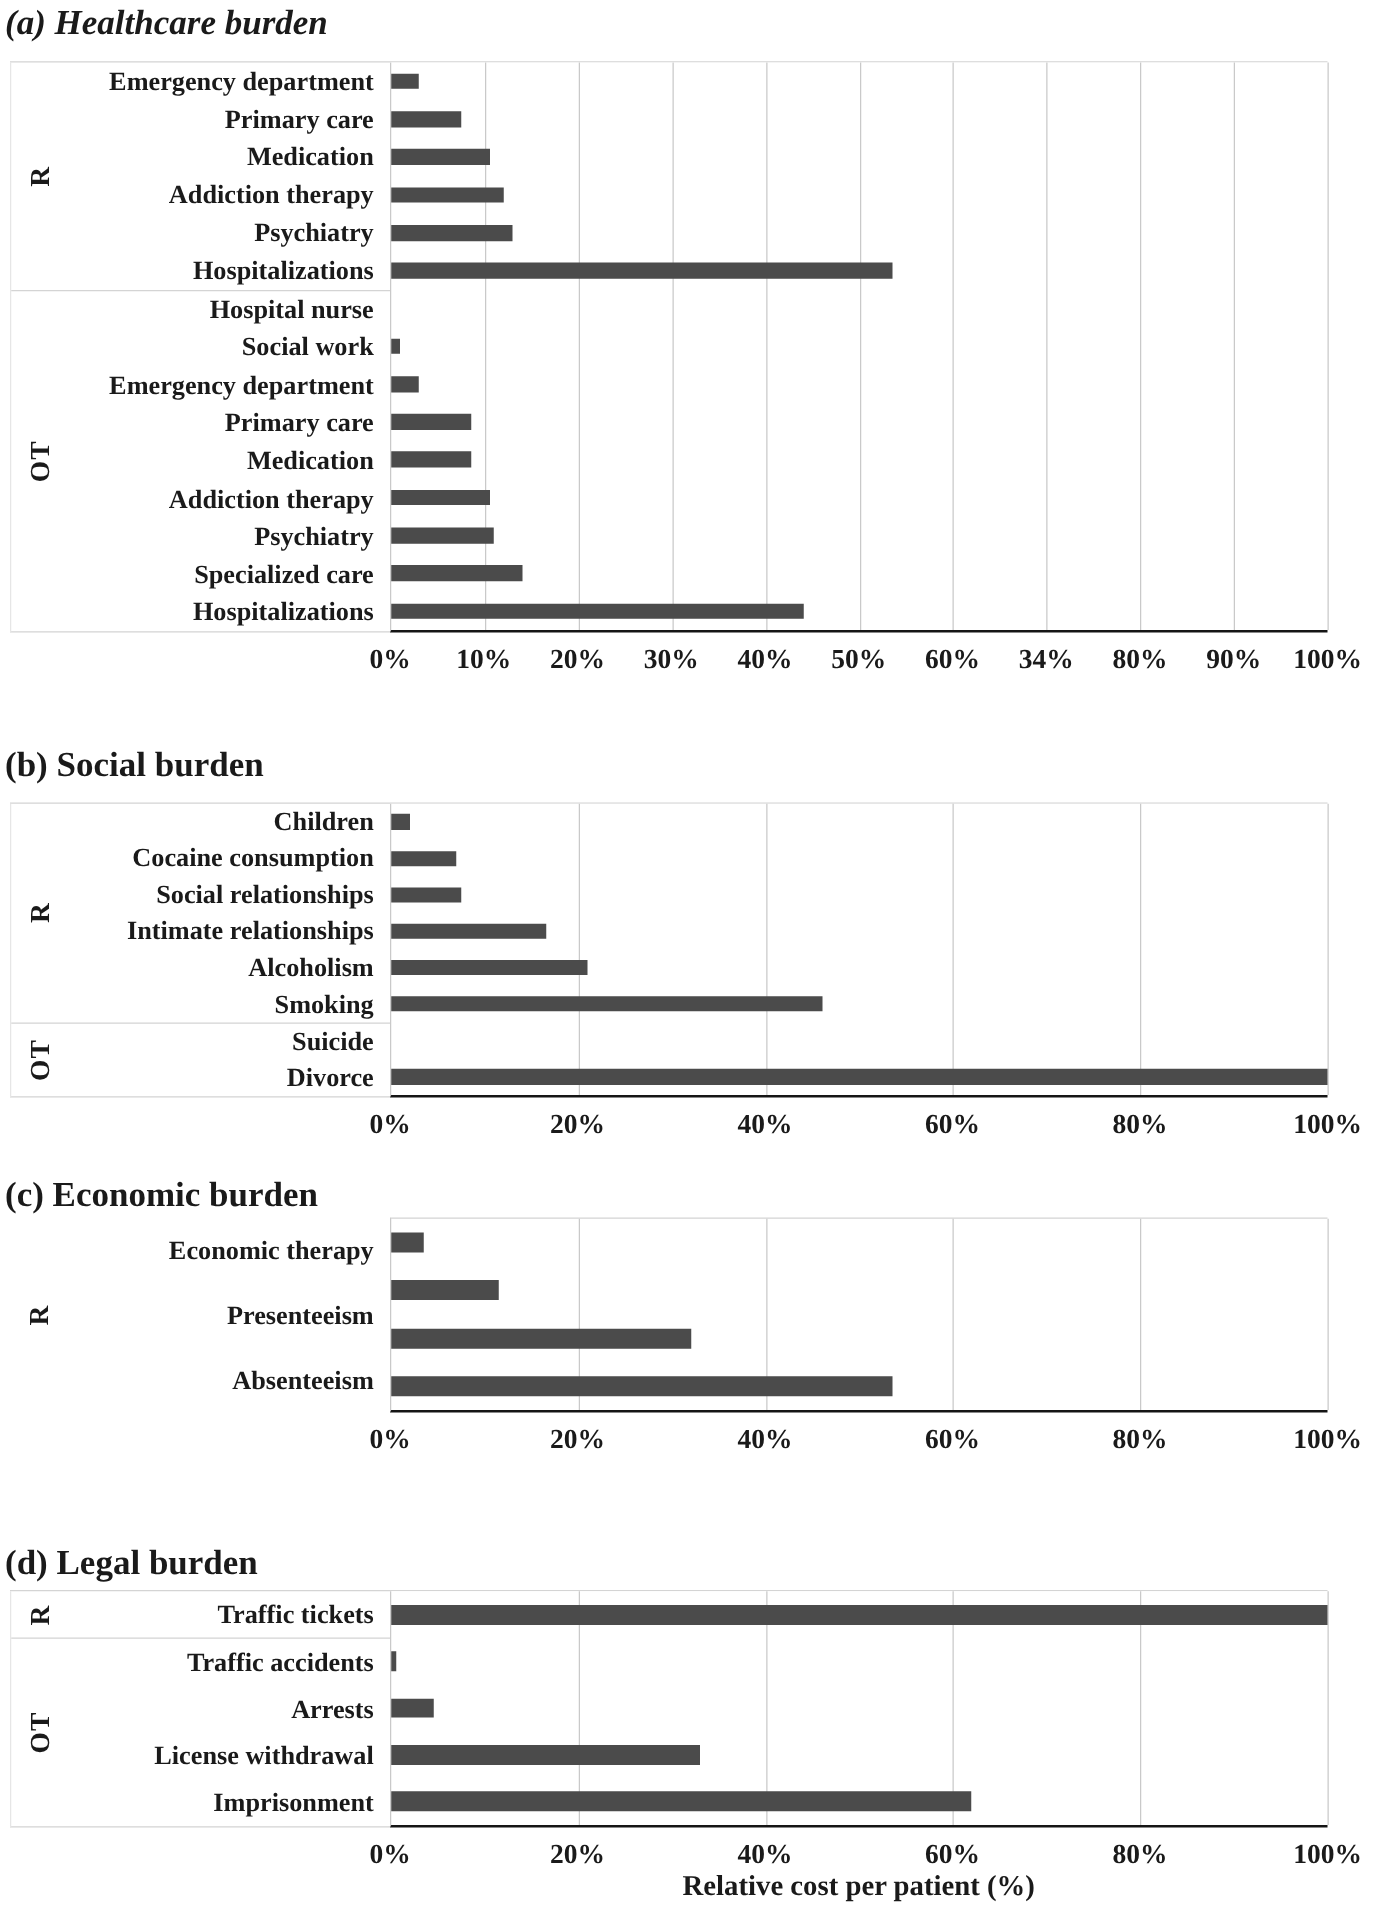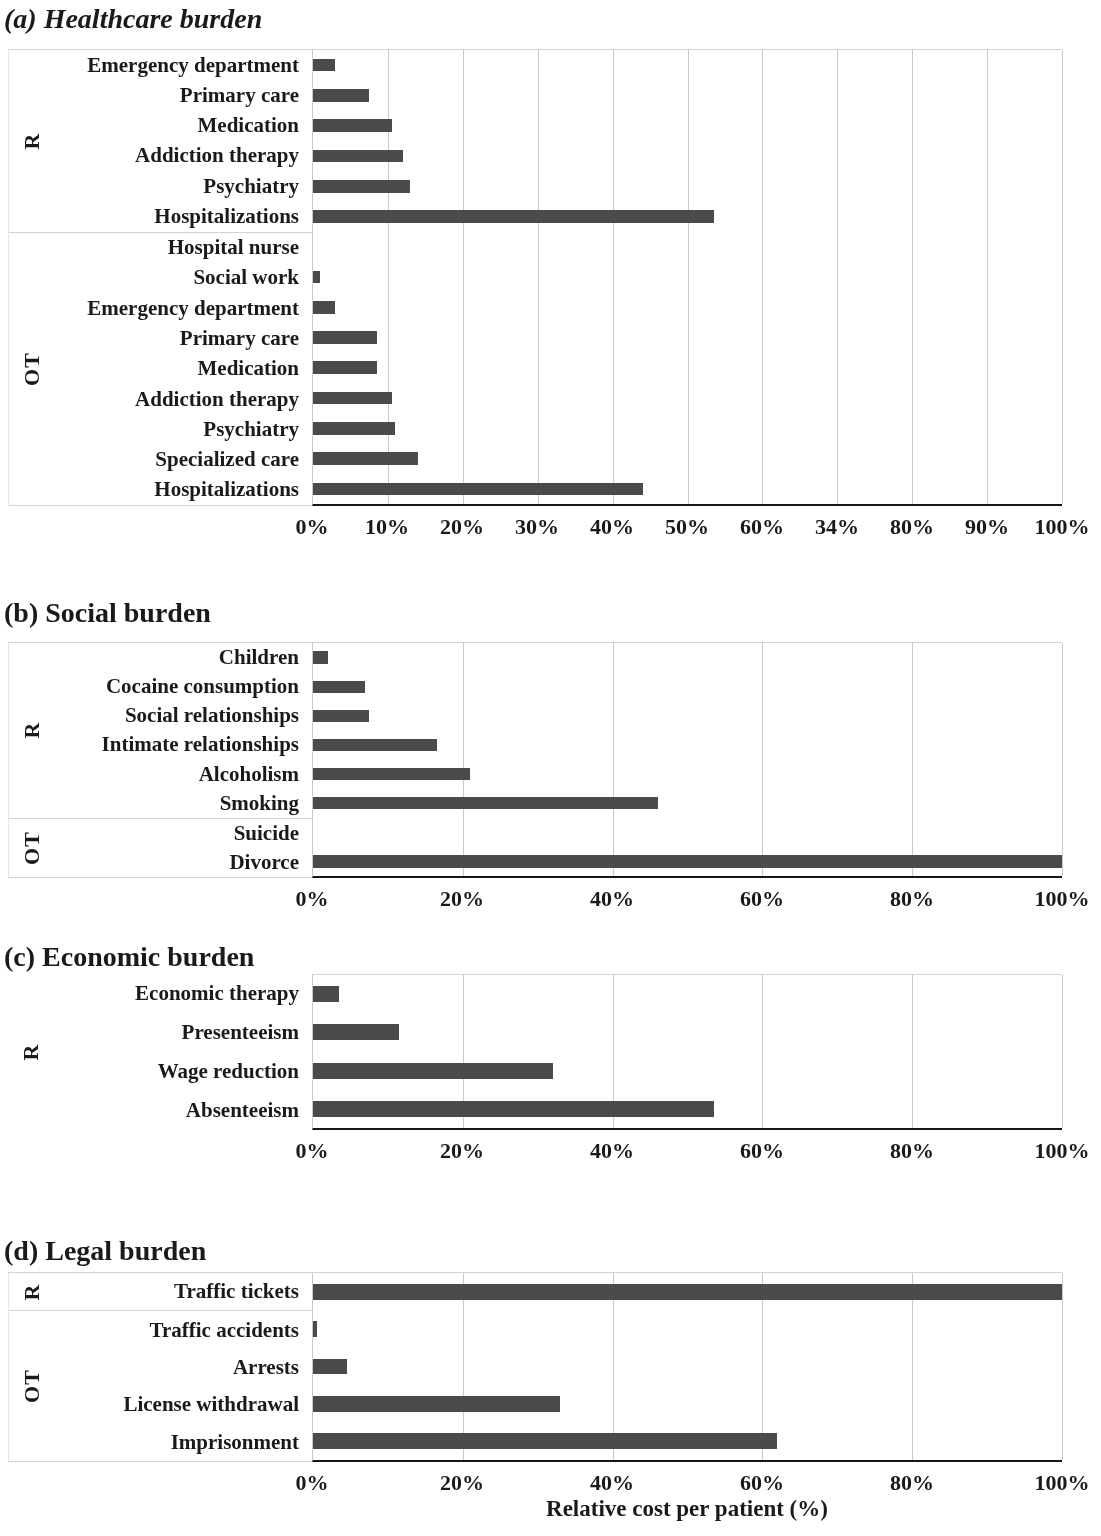--- a/index.html
+++ b/index.html
@@ -238,21 +238,20 @@
   <h2 class="title">(c) Economic burden</h2>
   <div class="plot-wrap" style="height:156px">
     <div class="label-col">
         <div class="lgroup" style="flex: 4 1 0px;">
           <div class="glabel-cell">
             <span class="glabel">R</span>
           </div>
           <div class="cats">
             <div class="cat">Economic therapy</div>
             <div class="cat">Presenteeism</div>
-            <div class="cat">Wage reduction</div>
             <div class="cat">Absenteeism</div>
           </div>
         </div>
       </div>
     <div class="plot">
         <div class="bgroup" style="flex: 4 1 0px;">
           <div class="brow">
             <div class="bar" style="width: 3.5%; background: rgb(75, 75, 75);"></div>
           </div>
           <div class="brow">

